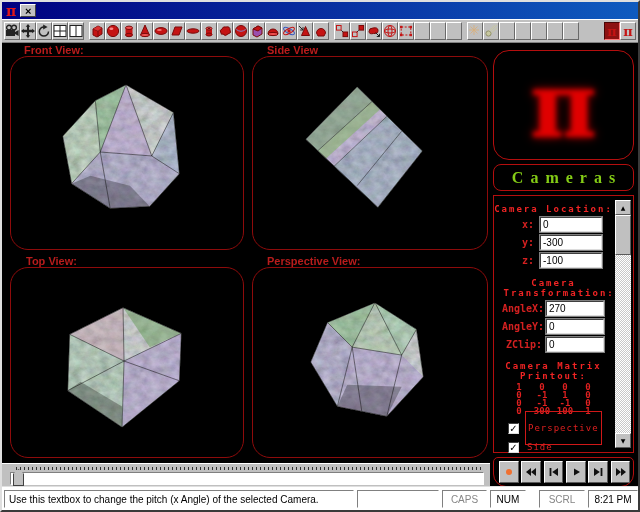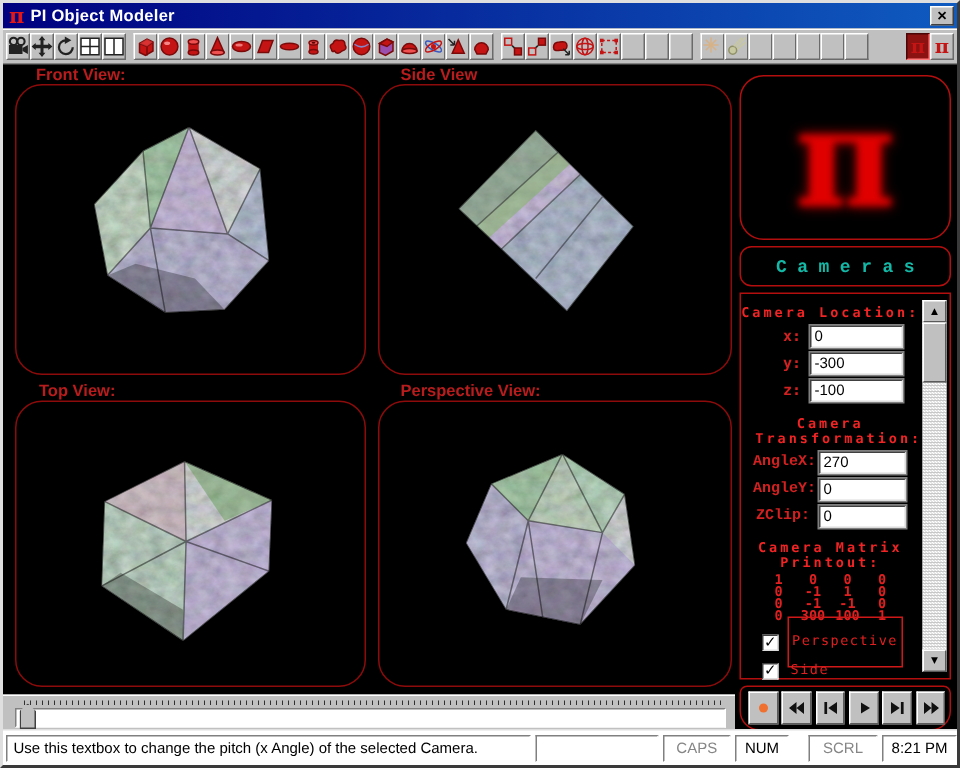--- a/index.html
+++ b/index.html
@@ -37,32 +37,32 @@
   .vp-box{position:absolute;border:1px solid #8e0b0b;border-radius:18px;overflow:hidden;}
   .vp-obj{position:absolute;left:0;top:0;width:100%;height:100%;}
 
   
   #sidebar{position:absolute;right:0;top:0;width:150px;height:445px;}
   .sb-box{position:absolute;left:5px;right:4px;border:1px solid #b40e0e;background:#000;}
   #logo-box{top:7px;height:110px;border-radius:16px;display:flex;align-items:center;justify-content:center;}
   #logo-pi{color:#e00000;font-family:"DejaVu Serif",serif;font-weight:bold;font-size:92px;
     line-height:92px;filter:blur(2.6px);text-shadow:0 0 8px #a00000;}
   #cameras-box{top:121px;height:27px;border-radius:8px;display:flex;align-items:center;justify-content:center;}
-  #cameras-title{color:#14b8a6;font-family:Liberation Mono, monospace;font-weight:bold;
-    font-size:12px;letter-spacing:7px;margin-left:7px;}
+  #cameras-title{color:#84cc16;font-family:Liberation Serif, serif;font-weight:bold;
+    font-size:16px;letter-spacing:7px;margin-left:7px;}
   #controls-box{top:152px;height:258px;border-radius:0;}
   #controls-inner{position:absolute;left:0;top:0;right:20px;bottom:0;}
   .red-h{color:#f02424;font-family:"DejaVu Sans Mono",monospace;font-weight:bold;
     font-size:9px;letter-spacing:2px;text-align:center;line-height:10px;}
   #loc-head{margin-top:8px;}
   .field-row{display:flex;align-items:center;margin:3px 0 0 0;height:15px;}
   .f-label{color:#d32020;font-family:"DejaVu Sans Mono",monospace;font-weight:bold;
     font-size:10px;text-align:right;}
   .loc .f-label{width:40px;}
-  .rot .f-label{width:48px;text-align:center;padding-left:8px;font-family:Liberation Mono, monospace;}
+  .rot .f-label{width:48px;text-align:right;padding-left:8px;}
   .f-input{height:15px;background:#fff;border:1px solid;border-color:#404040 #dcdcdc #dcdcdc #404040;
     outline:1px solid #808080;font-family:"Liberation Sans",sans-serif;font-size:10px;
     color:#000;padding:0 2px;margin-left:6px;}
   .loc .f-input{width:62px;}
   .rot .f-input{width:58px;margin-left:4px;}
   #xform-head{margin-top:10px;width:100px;margin-left:auto;margin-right:auto;}
   #matrix-head{margin-top:9px;width:100px;margin-left:auto;margin-right:auto;}
   #matrix{margin-top:2px;}
   .mx-row{display:flex;justify-content:center;}
   .mx-cell{width:23px;text-align:center;color:#e02020;font-family:"DejaVu Sans Mono",monospace;
@@ -122,21 +122,20 @@
       <feTurbulence type="fractalNoise" baseFrequency="0.10 0.13" numOctaves="4" seed="8" result="t"></feTurbulence>
       <feColorMatrix in="t" type="matrix" values="0.50 0.30 0.20 0 0.12  0.30 0.55 0.25 0 0.13  0.40 0.30 0.50 0 0.16  0 0 0 0 1"></feColorMatrix>
     </filter>
   </defs>
 </svg>
 
 <div id="win">
 
   <div id="titlebar">
     <span id="title-icon">π</span>
-    <span id="title-text">PI Object Modeler</span>
     <span class="cap-btn">×</span>
   </div>
 
   <div id="toolbar">
     <span id="tb-left" style="display:flex">
         <button class="tbtn">
           <span>
             <svg viewBox="0 0 14 14" width="14" height="14">
               <rect x="1" y="6" width="9" height="6" fill="#222"></rect>
               <circle cx="4" cy="3.6" r="2.4" fill="none" stroke="#222" stroke-width="1.4"></circle>

